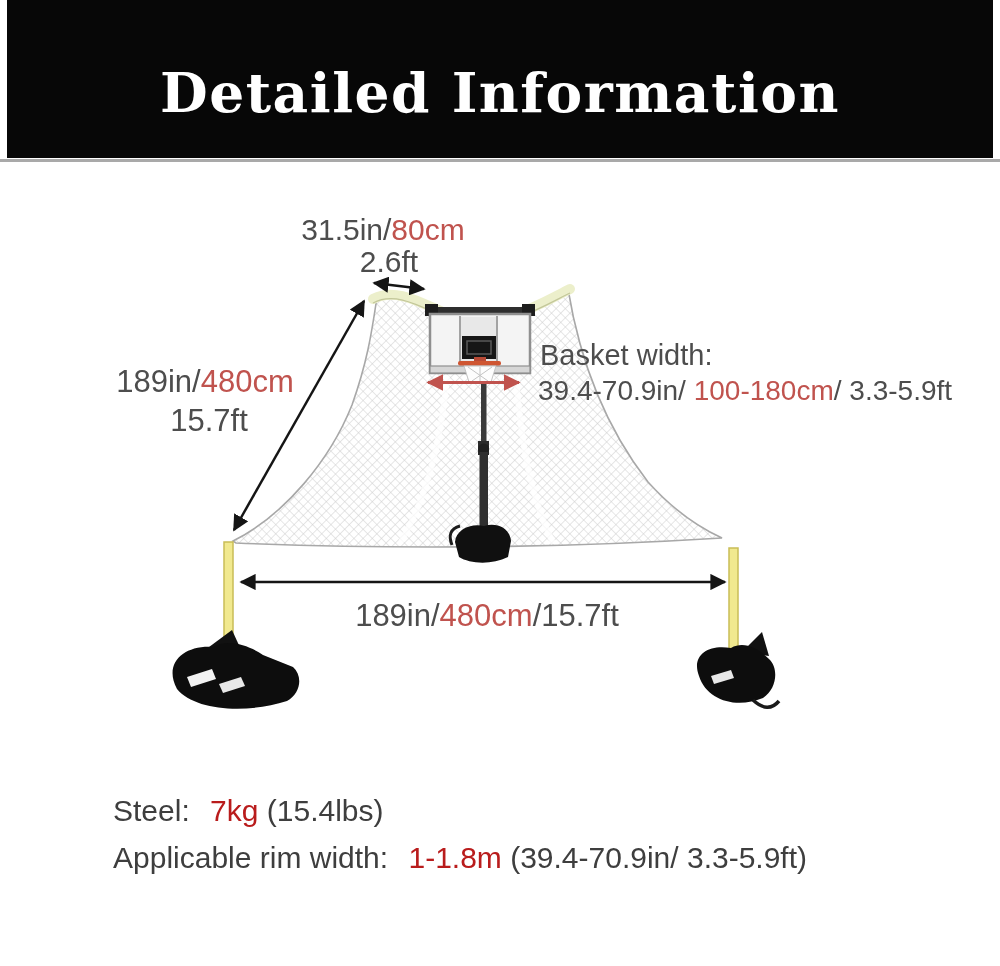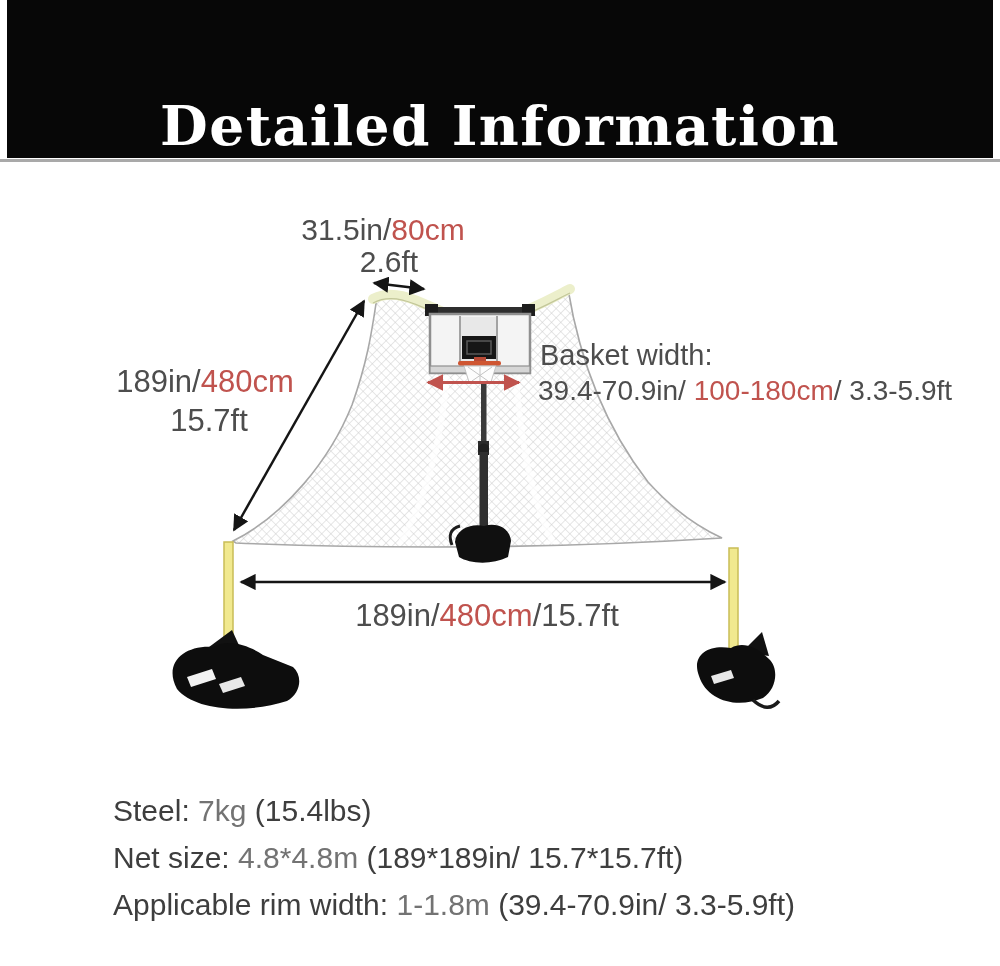--- a/index.html
+++ b/index.html
@@ -1,28 +1,28 @@
 <!DOCTYPE html>
 <html><head>
 <meta charset="utf-8">
 <style>
   html,body{margin:0;padding:0;background:#fff;}
   .page{position:relative;width:1000px;height:966px;background:#ffffff;overflow:hidden;
         font-family:"Liberation Sans",sans-serif;}
   .header{position:absolute;left:7px;top:0;width:986px;height:158px;background:#070707;
-          display:flex;align-items:flex-end;justify-content:center;}
+          display:flex;align-items:center;justify-content:center;}
   .header h1{margin:0;padding-top:26px;color:#ffffff;font-family:"DejaVu Serif",serif;
              font-weight:700;font-size:55px;letter-spacing:1.5px;white-space:nowrap;}
   .divider{position:absolute;left:0;top:159px;width:1000px;height:3px;background:#a9a9a9;}
   .diagram{position:absolute;left:0;top:0;width:1000px;height:966px;}
   .diagram text{font-family:"Liberation Sans",sans-serif;fill:#4d4d4d;}
   .diagram .redt{fill:#c0534e;}
   .specs{position:absolute;left:113px;top:787px;font-size:30px;color:#3e3e3e;}
   .spec-line{height:47px;line-height:47px;white-space:pre;}
-  .hl{color:#737373;}
+  .hl{color:#b91c1c;margin-left:12px;}
 </style>
 </head>
 <body>
 
 <div class="page">
 
   <div class="header">
     <h1>Detailed Information</h1>
   </div>
   <div class="divider"></div>
@@ -106,17 +106,16 @@
       <tspan>39.4-70.9in/ </tspan><tspan class="redt">100-180cm</tspan><tspan>/ 3.3-5.9ft</tspan>
     </text>
 
     <text x="487" y="626" text-anchor="middle" font-size="31">
       <tspan>189in/</tspan><tspan class="redt">480cm</tspan><tspan>/15.7ft</tspan>
     </text>
   </svg>
 
   <div class="specs">
     <div class="spec-line"><span>Steel: </span><span class="hl">7kg</span><span> (15.4lbs)</span></div>
-    <div class="spec-line"><span>Net size: </span><span class="hl">4.8*4.8m</span><span> (189*189in/ 15.7*15.7ft)</span></div>
     <div class="spec-line"><span>Applicable rim width: </span><span class="hl">1-1.8m</span><span> (39.4-70.9in/ 3.3-5.9ft)</span></div>
   </div>
 
 </div>
 
 </body></html>

